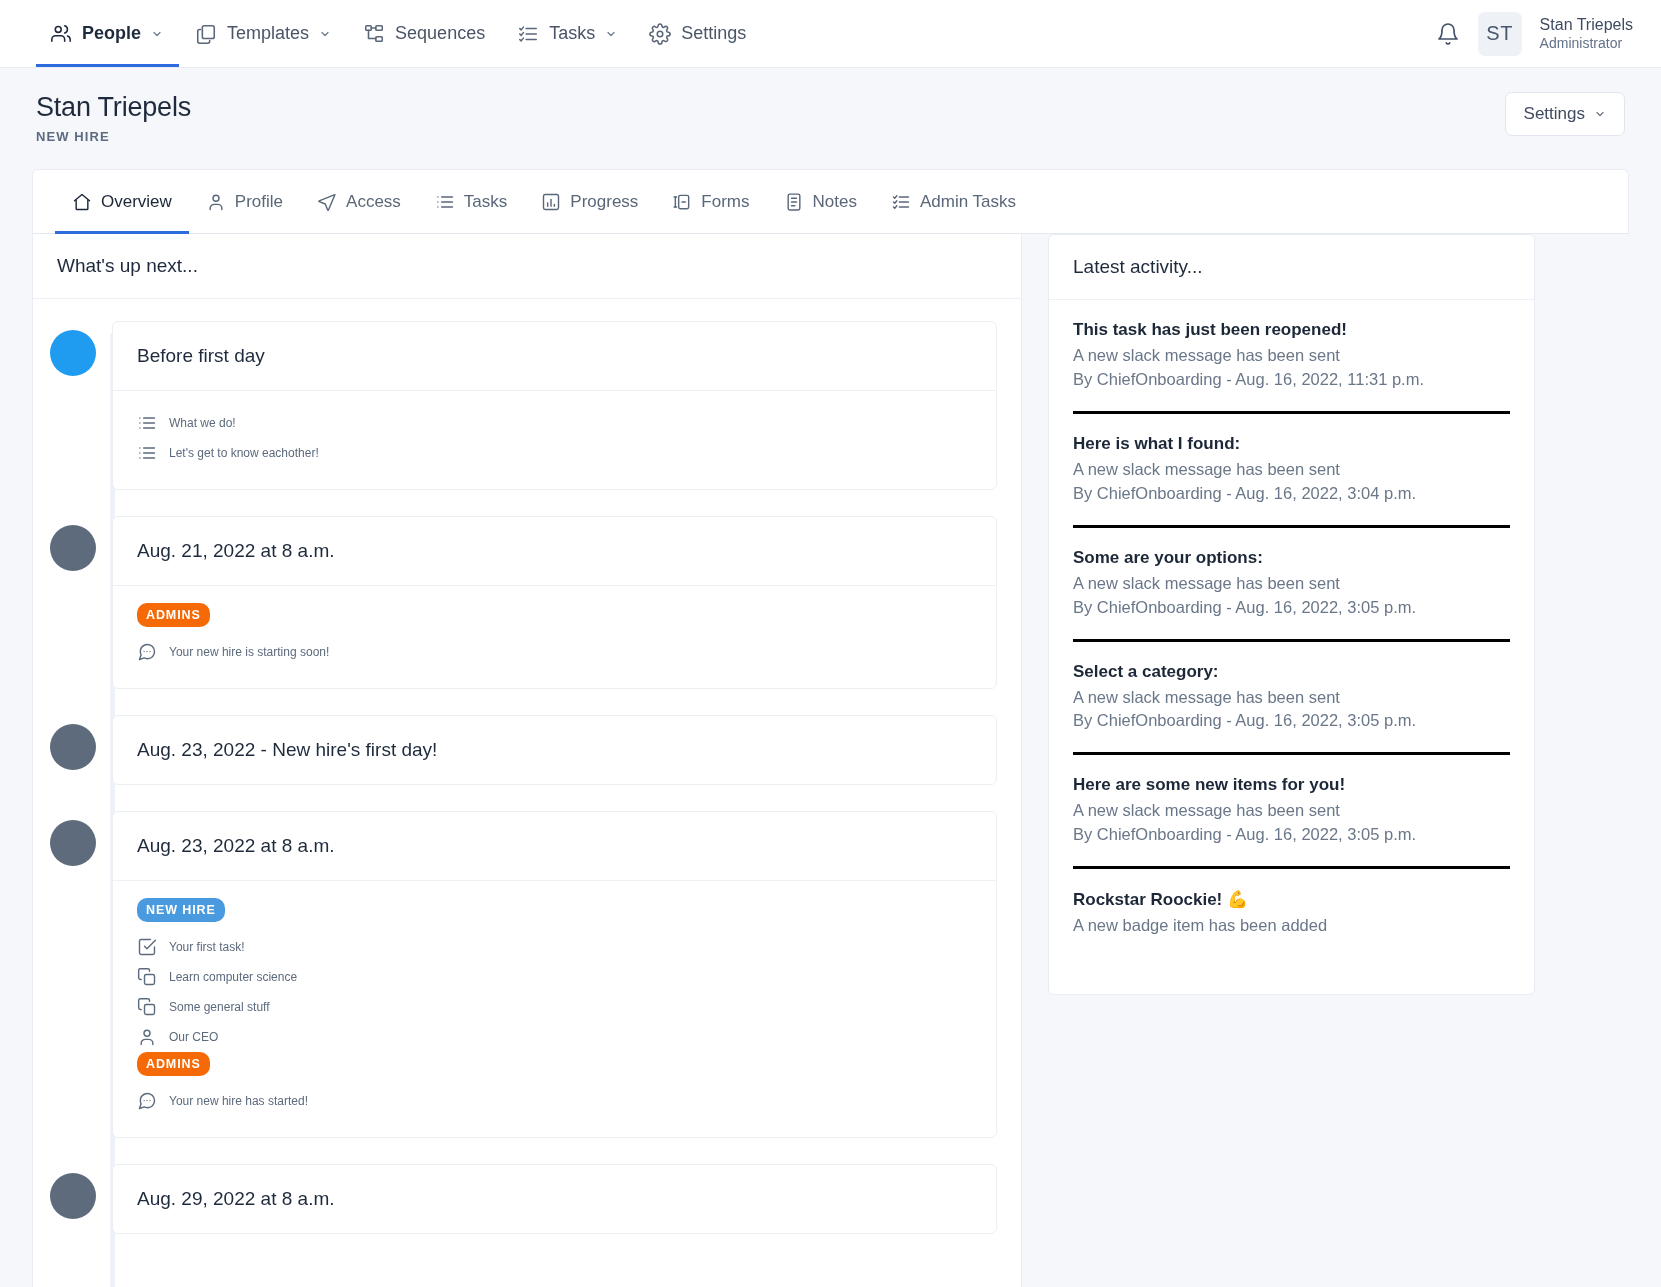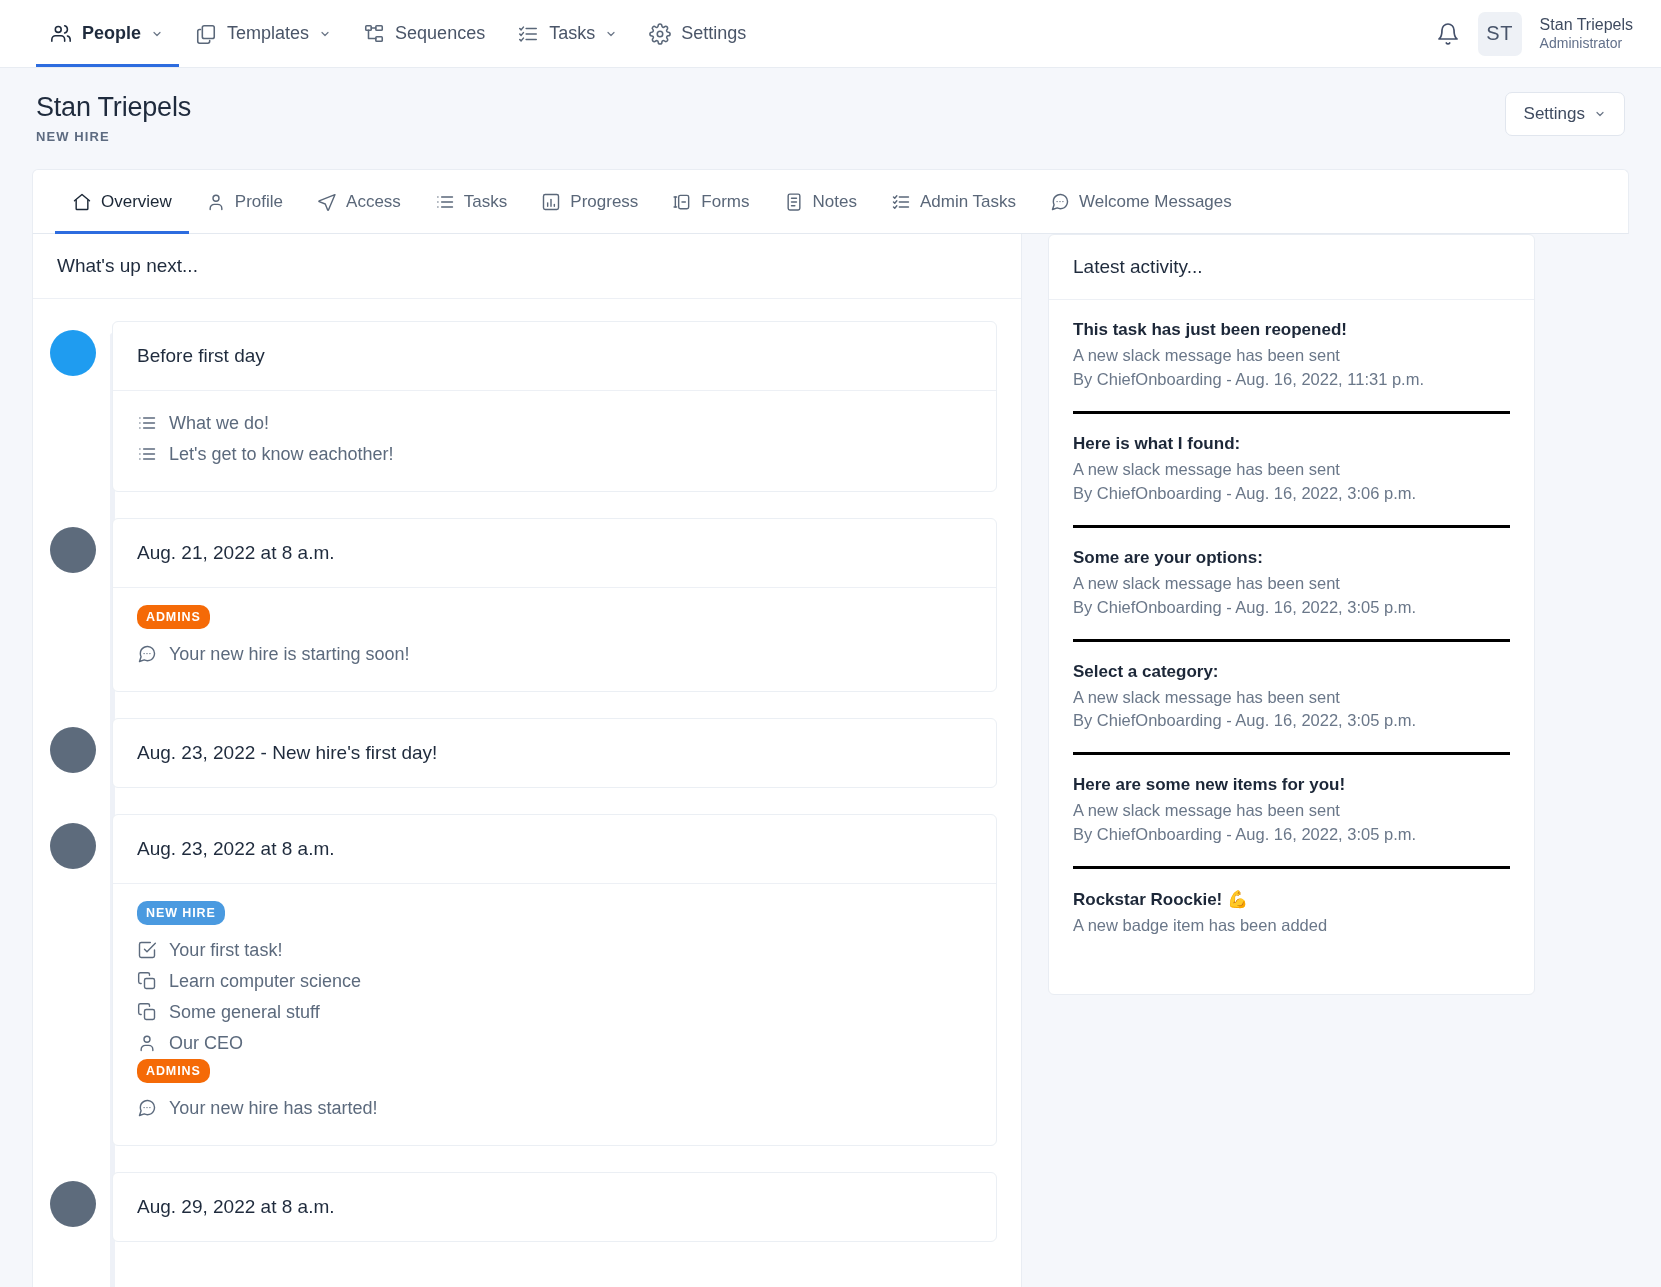--- a/index.html
+++ b/index.html
@@ -91,21 +91,21 @@
 
   .card { flex: 1; border: 1px solid #ebeff4; border-radius: 6px; background: #fff; }
   .card-title { padding: 23px 24px; font-size: 19px; color: #1f2b3d; }
   .card-body { border-top: 1px solid #edf0f5; padding: 17px 24px 21px 24px; }
 
   .badge { display: inline-block; font-size: 12.5px; font-weight: 700; letter-spacing: .9px;
     color: #fff; padding: 5px 9px; border-radius: 10px; margin-bottom: 10px; }
   .badge.admins { background: #f56a07; }
   .badge.newhire { background: #4a9ae0; }
 
-  .li { display: flex; gap: 12px; padding: 5px 0; font-size: 18px; color: #5c6a7d; }
+  .li { display: flex; align-items: center; gap: 12px; padding: 5px 0; font-size: 12px; color: #5c6a7d; }
   .li-ico { width: 20px; height: 20px; color: #5c6a7d; flex: 0 0 auto; display: block; }
 
   
   .act-list { padding: 0 24px; }
   .act { padding: 20px 0 19px 0; border-bottom: 3px solid #000000; }
   .act:last-child { border-bottom: none; }
   .act-title { font-size: 17px; font-weight: 700; color: #1c2738; margin-bottom: 4px; }
   .act-sub { font-size: 16.5px; color: #6a7789; line-height: 1.45; }
   .act-meta { font-size: 16.5px; color: #6a7789; line-height: 1.45; }
   .clip { height: 694px; overflow: hidden; }
@@ -289,31 +289,20 @@
             <path d="M10 6h11"></path>
             <path d="M10 12h11"></path>
             <path d="M10 18h11"></path>
             <path d="M3 6l1.5 1.5L7 4.5"></path>
             <path d="M3 12l1.5 1.5L7 10.5"></path>
             <path d="M3 18l1.5 1.5L7 16.5"></path>
           </svg>
         </span>
         <span>Admin Tasks</span>
       </div>
-      <div class="tab">
-        <span>
-          <svg class="tab-ico" viewBox="0 0 24 24" fill="none" stroke="currentColor" stroke-width="1.7" stroke-linecap="round" stroke-linejoin="round">
-            <path d="M21 11.5a8.38 8.38 0 0 1-.9 3.8 8.5 8.5 0 0 1-7.6 4.7 8.38 8.38 0 0 1-3.8-.9L3 21l1.9-5.7a8.38 8.38 0 0 1-.9-3.8 8.5 8.5 0 0 1 4.7-7.6 8.38 8.38 0 0 1 3.8-.9h.5a8.48 8.48 0 0 1 8 8z"></path>
-            <path d="M8.5 11.5h.01"></path>
-            <path d="M12 11.5h.01"></path>
-            <path d="M15.5 11.5h.01"></path>
-          </svg>
-        </span>
-        <span>Welcome Messages</span>
-      </div>
     </div>
 </div>
 
 <div class="main">
   <div class="col-left">
     <div class="panel" style="border-top:none;border-radius:0 0 6px 6px;">
       <div class="panel-head">What's up next...</div>
       <div class="left-clip">
         <div class="timeline">
           <div class="tl-line"></div>
@@ -452,21 +441,21 @@
       <div class="clip">
         <div class="act-list" id="actlist">
             <div class="act">
               <div class="act-title">This task has just been reopened!</div>
               <div class="act-sub">A new slack message has been sent</div>
               <div class="act-meta">By ChiefOnboarding - Aug. 16, 2022, 11:31 p.m.</div>
             </div>
             <div class="act">
               <div class="act-title">Here is what I found:</div>
               <div class="act-sub">A new slack message has been sent</div>
-              <div class="act-meta">By ChiefOnboarding - Aug. 16, 2022, 3:06 p.m.</div>
+              <div class="act-meta">By ChiefOnboarding - Aug. 16, 2022, 3:04 p.m.</div>
             </div>
             <div class="act">
               <div class="act-title">Some are your options:</div>
               <div class="act-sub">A new slack message has been sent</div>
               <div class="act-meta">By ChiefOnboarding - Aug. 16, 2022, 3:05 p.m.</div>
             </div>
             <div class="act">
               <div class="act-title">Select a category:</div>
               <div class="act-sub">A new slack message has been sent</div>
               <div class="act-meta">By ChiefOnboarding - Aug. 16, 2022, 3:05 p.m.</div>

